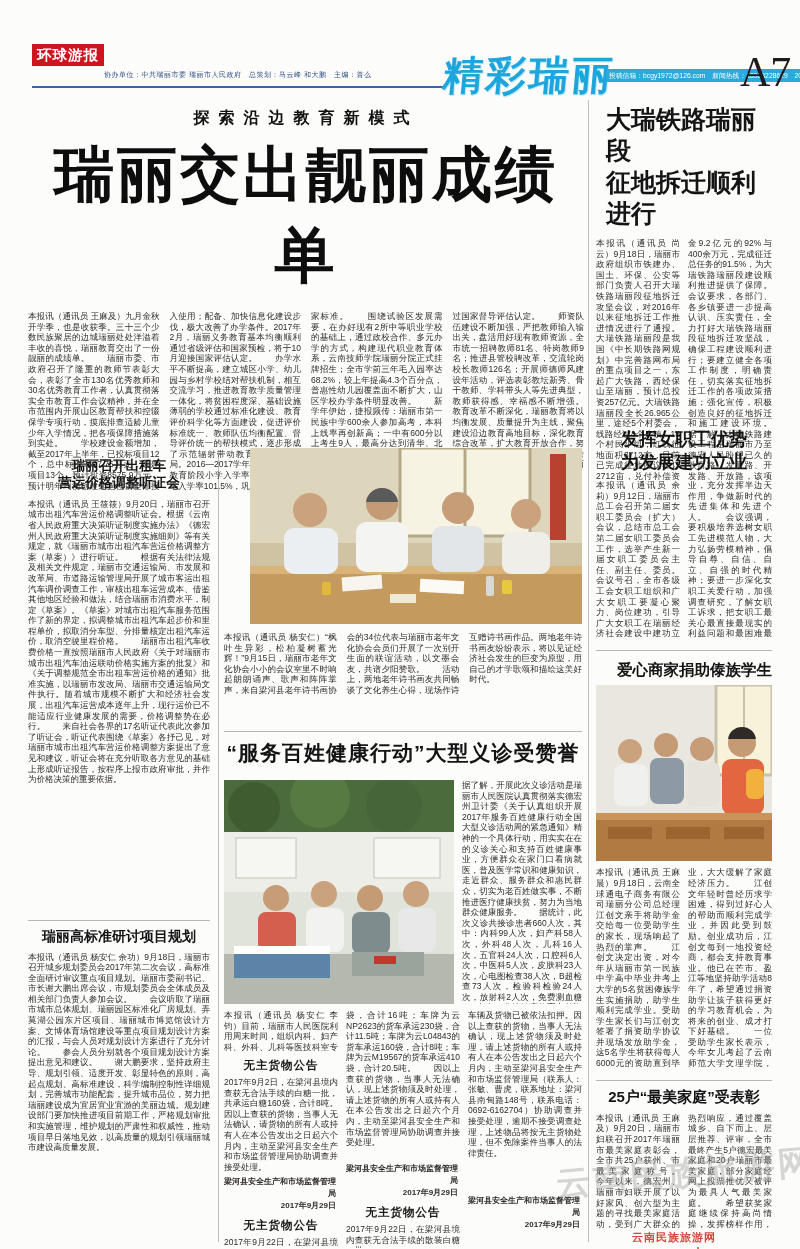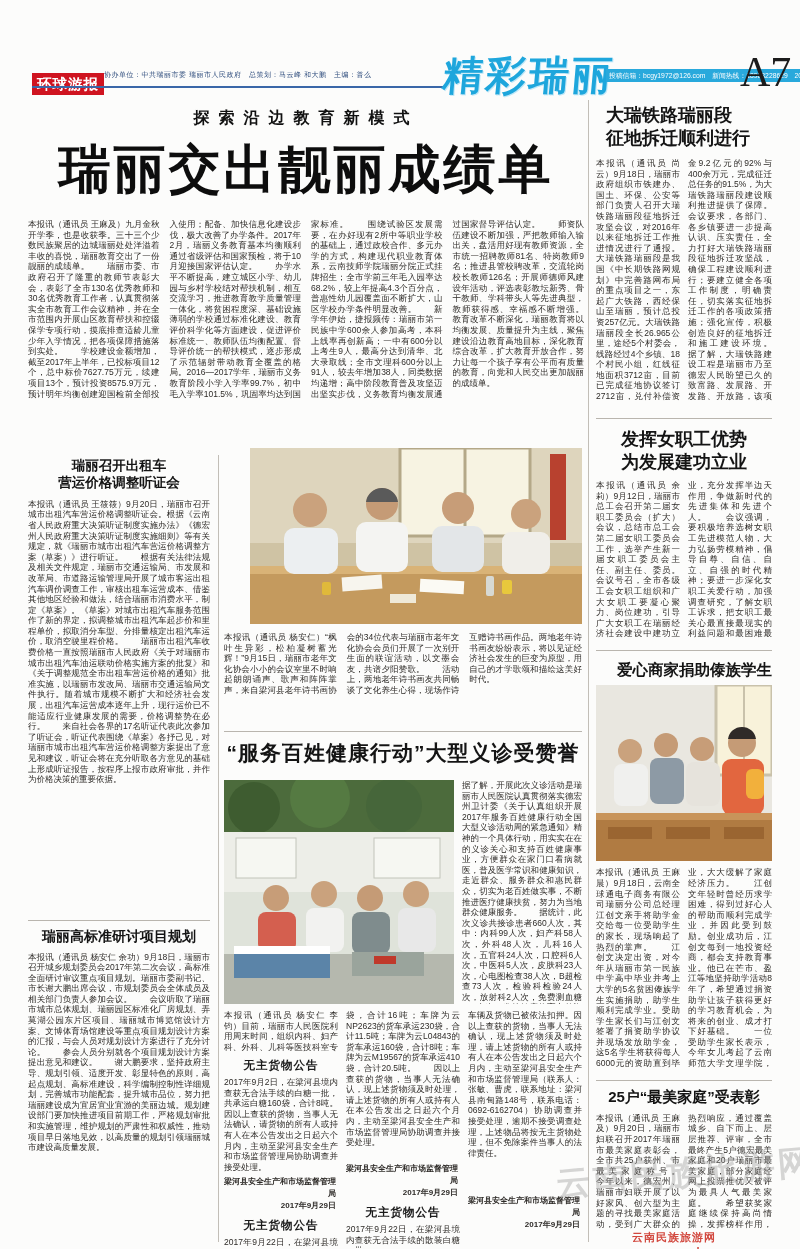--- a/index.html
+++ b/index.html
@@ -19,34 +19,34 @@
   
   .logo-box{background:#cf1420;color:#fff;font-weight:bold;font-size:14.5px;letter-spacing:1px;
             padding:3px 5px;line-height:16px;}
   .org-line{font-size:7px;color:#2f4d7d;letter-spacing:.5px;white-space:nowrap;}
   .org-rule{border-top:2px solid #3a67a8;width:414px;}
   .section-name{font-size:40px;font-weight:900;color:#1ea6dc;letter-spacing:3px;transform:skewX(-5deg);
                 text-shadow:1px 1px 0 #bfe7f7;}
   .info-band{background:#29a9dc;color:#ffffff;font-size:6.8px;line-height:13px;padding:0 3px;white-space:nowrap;}
   .pageno{font-family:"Liberation Serif","DejaVu Serif",serif;font-size:42px;color:#1c1c1c;font-weight:400;}
   .kicker{font-size:16px;font-weight:bold;letter-spacing:9px;text-align:center;color:#111;}
-  .lead-title{font-size:52px;font-weight:900;letter-spacing:3px;text-align:center;color:#0d0d0d;}
+  .lead-title{font-size:60px;font-weight:900;letter-spacing:3px;text-align:center;color:#0d0d0d;}
   .cap-box{position:absolute;left:8px;bottom:8px;background:#ffffff;padding:4px 10px;
            font-size:19px;font-weight:900;letter-spacing:4px;color:#111;}
   .wm{font-size:34px;font-weight:bold;color:rgba(150,150,150,.38);letter-spacing:3px;
       transform:rotate(-5deg);white-space:nowrap;}
   .site{font-size:11px;font-weight:bold;color:#d2483e;letter-spacing:1px;}
   svg{display:block;}
 </style>
 </head>
 <body>
 
 <div class="page">
 
-  <div class="abs logo-box" style="left:32px;top:73px;"><span>环球游报</span></div>
+  <div class="abs logo-box" style="left:32px;top:44px;"><span>环球游报</span></div>
   <div class="abs org-line" style="left:104px;top:70px;">协办单位：中共瑞丽市委 瑞丽市人民政府　总策划：马云峰 和大鹏　主编：普么</div>
   <div class="abs org-rule" style="left:32px;top:86px;"></div>
   <div class="abs section-name" style="left:443px;top:48px;">精彩瑞丽</div>
   <div class="abs info-band" style="left:606px;top:69px;">投稿信箱：bcgy1972@126.com　新闻热线：18988228629　2017.9.29 星期五　编辑/普娟娟</div>
   <div class="abs pageno" style="left:740px;top:48px;">A7</div>
 
   <div class="abs vline" style="left:588px;top:100px;height:1142px;"></div>
   <div class="abs vline" style="left:218px;top:455px;height:787px;"></div>
   <div class="abs hline" style="left:28px;top:920px;width:182px;"></div>
   <div class="abs hline" style="left:224px;top:731px;width:358px;"></div>
@@ -147,21 +147,21 @@
     <div class="nhead">无主货物公告</div>
     <div class="jt" style="height:24px;">2017年9月22日，在梁河县境内查获无合法手续的散装白糖一批。</div>
   </div>
   <div class="abs" style="left:468px;top:1010px;width:114px;height:232px;">
     <div class="jt" style="height:182px;">车辆及货物已被依法扣押。因以上查获的货物，当事人无法确认，现上述货物须及时处理，请上述货物的所有人或持有人在本公告发出之日起六个月内，主动至梁河县安全生产和市场监督管理局（联系人：张敏、曹虎，联系地址：梁河县南甸路148号，联系电话：0692-6162704）协助调查并接受处理，逾期不接受调查处理，上述物品将按无主货物处理，但不免除案件当事人的法律责任。</div>
     <div class="sig">梁河县安全生产和市场监督管理局</div>
     <div class="sig" style="margin-top:-2px;">2017年9月29日</div>
   </div>
 
   <div class="abs" style="left:596px;top:104px;width:176px;">
-    <div class="headline" style="font-size:18px;text-align:left;padding-left:10px;">
+    <div class="headline" style="font-size:25px;text-align:left;padding-left:10px;">
       <div>大瑞铁路瑞丽段</div>
       <div>征地拆迁顺利进行</div>
     </div>
     <div class="jt cols2" style="margin-top:9px;height:254px;">本报讯（通讯员 尚云）9月18日，瑞丽市政府组织市铁建办、国土、环保、公安等部门负责人召开大瑞铁路瑞丽段征地拆迁攻坚会议，对2016年以来征地拆迁工作推进情况进行了通报。　　大瑞铁路瑞丽段是我国《中长期铁路网规划》中完善路网布局的重点项目之一，东起广大铁路，西经保山至瑞丽，预计总投资257亿元。大瑞铁路瑞丽段全长26.965公里，途经5个村委会，线路经过4个乡镇、18个村民小组，红线征地面积3712亩，目前已完成征地协议签订2712亩，兑付补偿资金9.2亿元的92%与400余万元，完成征迁总任务的91.5%，为大瑞铁路瑞丽段建设顺利推进提供了保障。　　会议要求，各部门、各乡镇要进一步提高认识、压实责任，全力打好大瑞铁路瑞丽段征地拆迁攻坚战，确保工程建设顺利进行；要建立健全各项工作制度，明确责任，切实落实征地拆迁工作的各项政策措施；强化宣传，积极创造良好的征地拆迁和施工建设环境。　　据了解，大瑞铁路建设工程是瑞丽市乃至德宏人民盼望已久的致富路、发展路、开发路、开放路，该项目的建设对巩固边防、促进边疆稳定和加快瑞丽试验区经济发展，推动国家一带一路建设具有至关重要的意义，作为中缅铁路通道的重要干线，建成通车后将极大改善沿线群众出行条件。</div>
   </div>
 
   <div class="abs" style="left:596px;top:428px;width:176px;">
     <div class="headline" style="font-size:18px;">
       <div>发挥女职工优势</div>
       <div>为发展建功立业</div>

